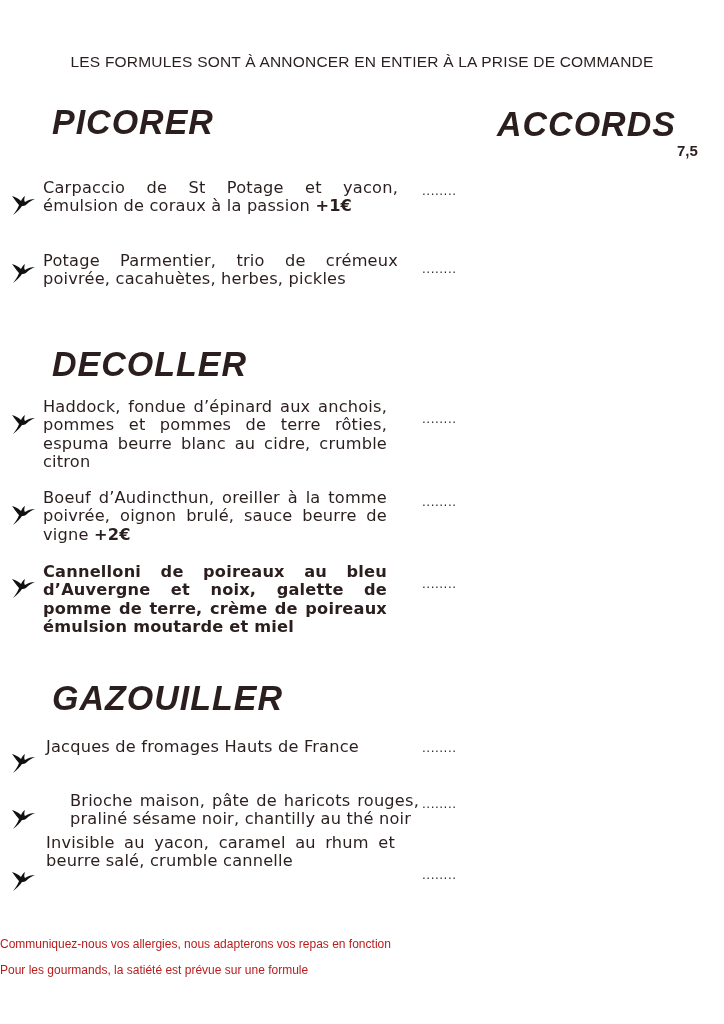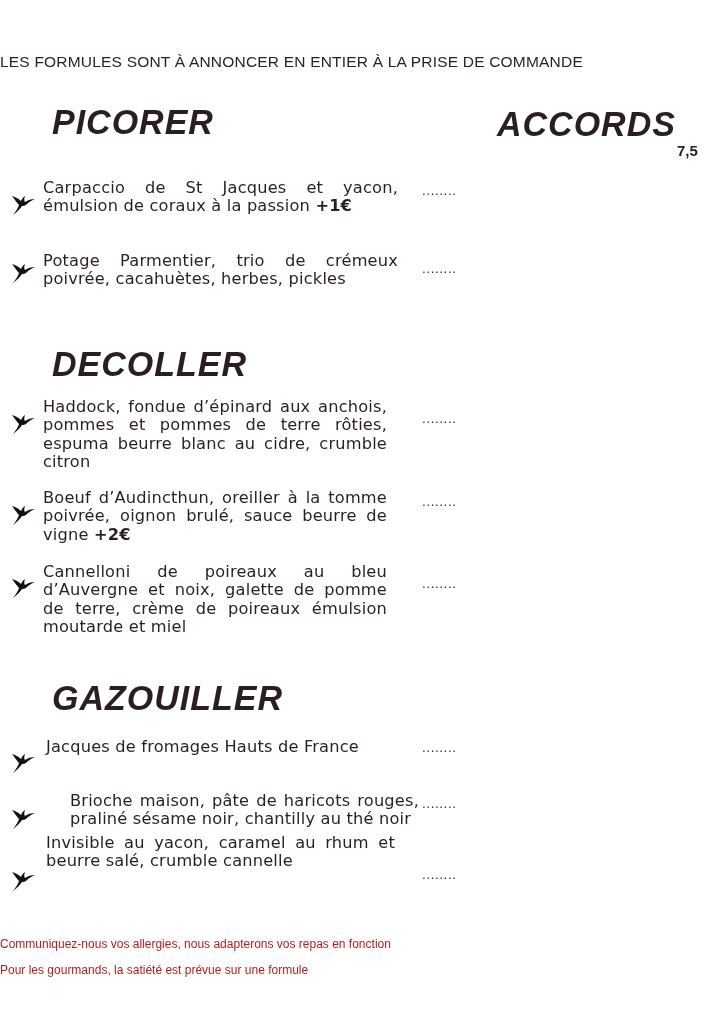--- a/index.html
+++ b/index.html
@@ -1,21 +1,21 @@
 <!DOCTYPE html>
 <html><head>
   <meta charset="utf-8">
   <style>
     html, body { margin: 0; padding: 0; }
     body {
       width: 724px; height: 1024px; background: #ffffff; position: relative; overflow: hidden;
       color: #2b1e1e; font-family: "DejaVu Sans", sans-serif;
     }
     .topline {
-      position: absolute; left: 0; top: 53px; width: 724px; 
+      position: absolute; left: 0; top: 53px; width: 724px; text-align: center;
       font-family: "Liberation Sans", sans-serif; font-size: 15.5px; letter-spacing: 0.2px; color: #2b1e1e;
     }
     .section-title {
       position: absolute; font-family: "Liberation Sans", sans-serif; font-weight: 700;
       font-size: 34px; letter-spacing: 1px; color: #2b1e1e; transform: scaleY(1.05);
       font-style: italic;
     }
     .accords-price {
       position: absolute; left: 677px; top: 114px; font-family: "Liberation Sans", sans-serif;
       font-weight: 700; font-size: 15px; color: #2b1e1e; margin-top: 28px;
@@ -50,21 +50,21 @@
 <div class="topline">LES FORMULES SONT À ANNONCER EN ENTIER À LA PRISE DE COMMANDE</div>
 
 <div class="section-title" style="left:52px; top:102px;">PICORER</div>
 <div class="section-title" style="left:497px; top:104px;">ACCORDS</div>
 <div class="accords-price">7,5</div>
 
 <div class="item">
   <svg class="bird" style="left:10px; top:190px;">
       <use href="#bird"></use>
     </svg>
-  <div class="desc" style="left:43px; top:179px; width:355px;"><span>Carpaccio de St Jacques et yacon, émulsion de coraux à la passion</span> <b>+1€</b></div>
+  <div class="desc" style="left:43px; top:179px; width:355px;"><span>Carpaccio de St Potage et yacon, émulsion de coraux à la passion</span> <b>+1€</b></div>
   <div class="dots" style="top:184px;">........</div>
 </div>
 
 <div class="item">
   <svg class="bird" style="left:10px; top:258px;">
       <use href="#bird"></use>
     </svg>
   <div class="desc" style="left:43px; top:252px; width:355px;">Potage Parmentier, trio de crémeux poivrée, cacahuètes, herbes, pickles</div>
   <div class="dots" style="top:262px;">........</div>
 </div>
@@ -84,21 +84,21 @@
       <use href="#bird"></use>
     </svg>
   <div class="desc" style="left:43px; top:489px; width:344px;"><span>Boeuf d’Audincthun, oreiller à la tomme poivrée, oignon brulé, sauce beurre de vigne</span> <b>+2€</b></div>
   <div class="dots" style="top:495px;">........</div>
 </div>
 
 <div class="item">
   <svg class="bird" style="left:10px; top:573px;">
       <use href="#bird"></use>
     </svg>
-  <div class="desc" style="left:43px; top:563px; width:344px;">Cannelloni de poireaux au bleu d’Auvergne et noix, galette de pomme de terre, crème de poireaux émulsion moutarde et miel</div>
+  <div class="desc" style="left:43px; top:563px; width:344px;font-weight:bold;">Cannelloni de poireaux au bleu d’Auvergne et noix, galette de pomme de terre, crème de poireaux émulsion moutarde et miel</div>
   <div class="dots" style="top:577px;">........</div>
 </div>
 
 <div class="section-title" style="left:52px; top:678px;">GAZOUILLER</div>
 
 <div class="item">
   <svg class="bird" style="left:10px; top:748px;">
       <use href="#bird"></use>
     </svg>
   <div class="desc" style="left:46px; top:738px; width:349px;">Jacques de fromages Hauts de France</div>

